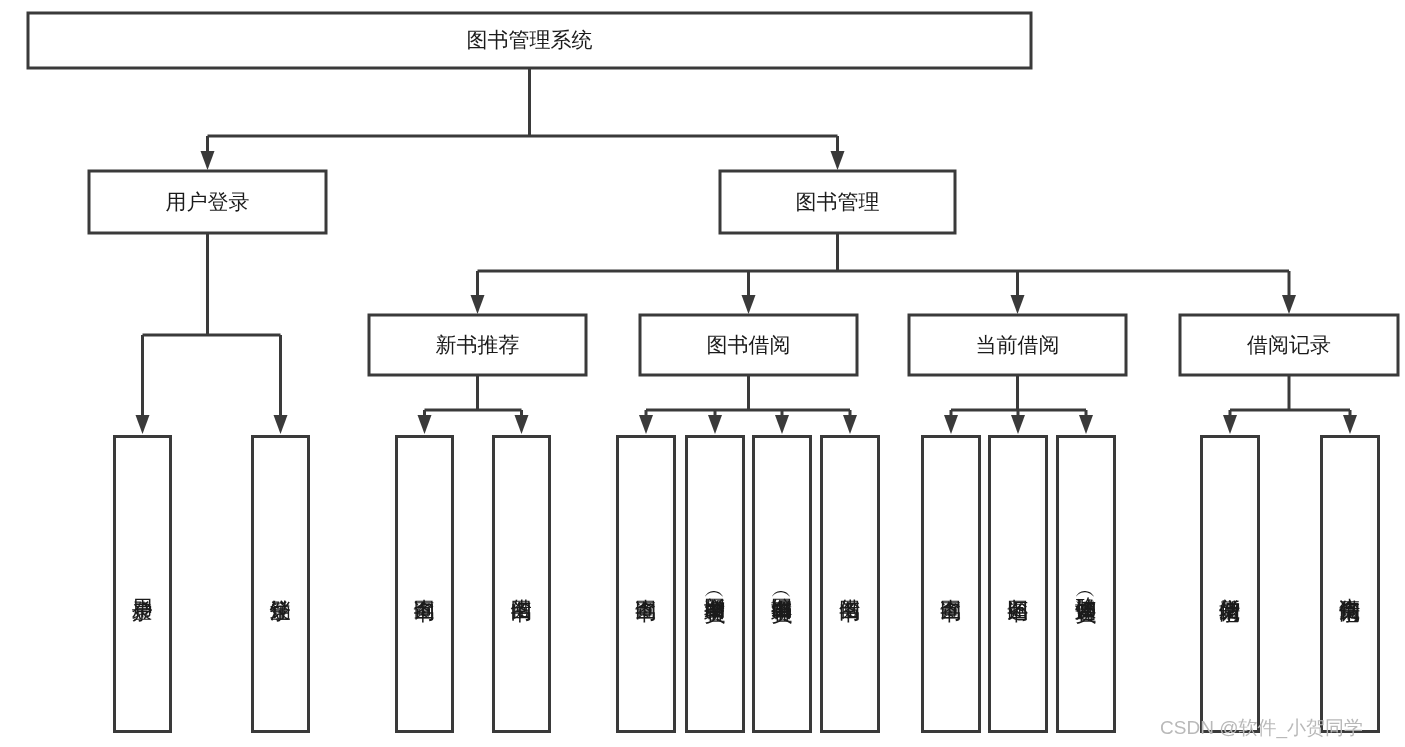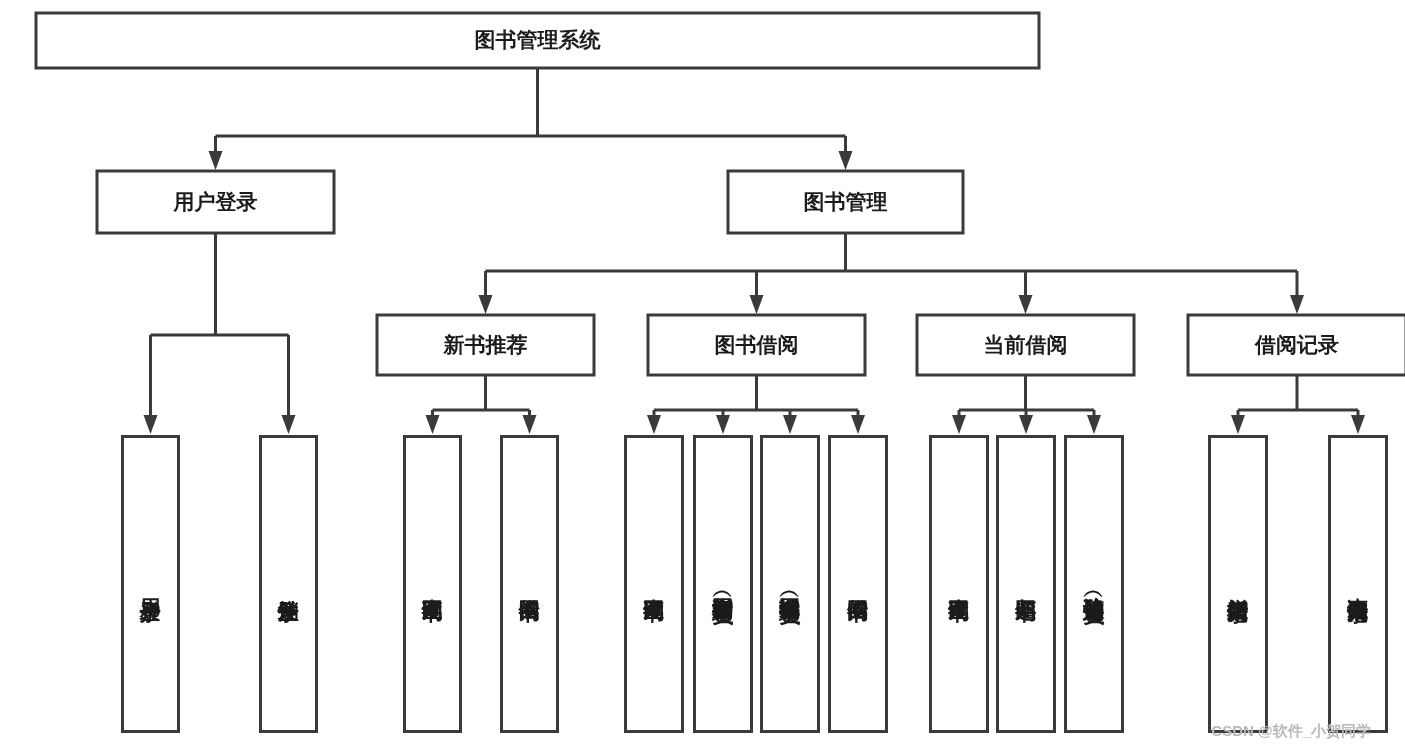--- a/index.html
+++ b/index.html
@@ -1,21 +1,21 @@
 <!DOCTYPE html>
 <html><head>
 <meta charset="utf-8">
 <style>
   html,body{margin:0;padding:0;background:#ffffff;}
   body{
     width:1405px;height:747px;overflow:hidden;
     font-family:"Liberation Sans","DejaVu Sans",sans-serif;
     position:relative;
   }
-  #diagram-root{position:absolute;left:16px;top:0;width:1365px;height:747px;font-weight:bold;}
+  #diagram-root{position:absolute;left:8px;top:0;width:1365px;height:747px;}
   svg#diagram-svg{display:block;width:1405px;height:747px;}
   .node-box{fill:#ffffff;stroke:#3a3a3a;stroke-width:3;}
   .node-label-h{
     font-size:21px;fill:#1b1b1b;
     text-anchor:middle;dominant-baseline:middle;
     font-family:"Liberation Sans","DejaVu Sans",sans-serif;
   }
   .connector{stroke:#3a3a3a;stroke-width:3;fill:none;}
   .arrow-head{fill:#3a3a3a;stroke:none;}
   .vert-node{position:absolute;box-sizing:border-box;}
@@ -29,21 +29,21 @@
     display:flex;align-items:center;justify-content:center;
     writing-mode:vertical-rl;text-orientation:upright;
     font-size:21px;line-height:1.12;color:#1b1b1b;
     letter-spacing:1px;
     font-family:"Liberation Sans","DejaVu Sans",sans-serif;
     white-space:nowrap;
     padding:4px 0;
   }
   #watermark{
     position:absolute;right:10px;bottom:6px;
-    font-size:15px;color:#b9b9b9;
+    font-size:19px;color:#b9b9b9;
     font-family:"Liberation Sans","DejaVu Sans",sans-serif;
     pointer-events:none;white-space:nowrap;
   }
 </style>
 </head>
 <body>
 
 <div id="diagram-root">
   <svg id="diagram-svg" viewBox="0 0 1405 747">
     <g id="connectors-layer">

